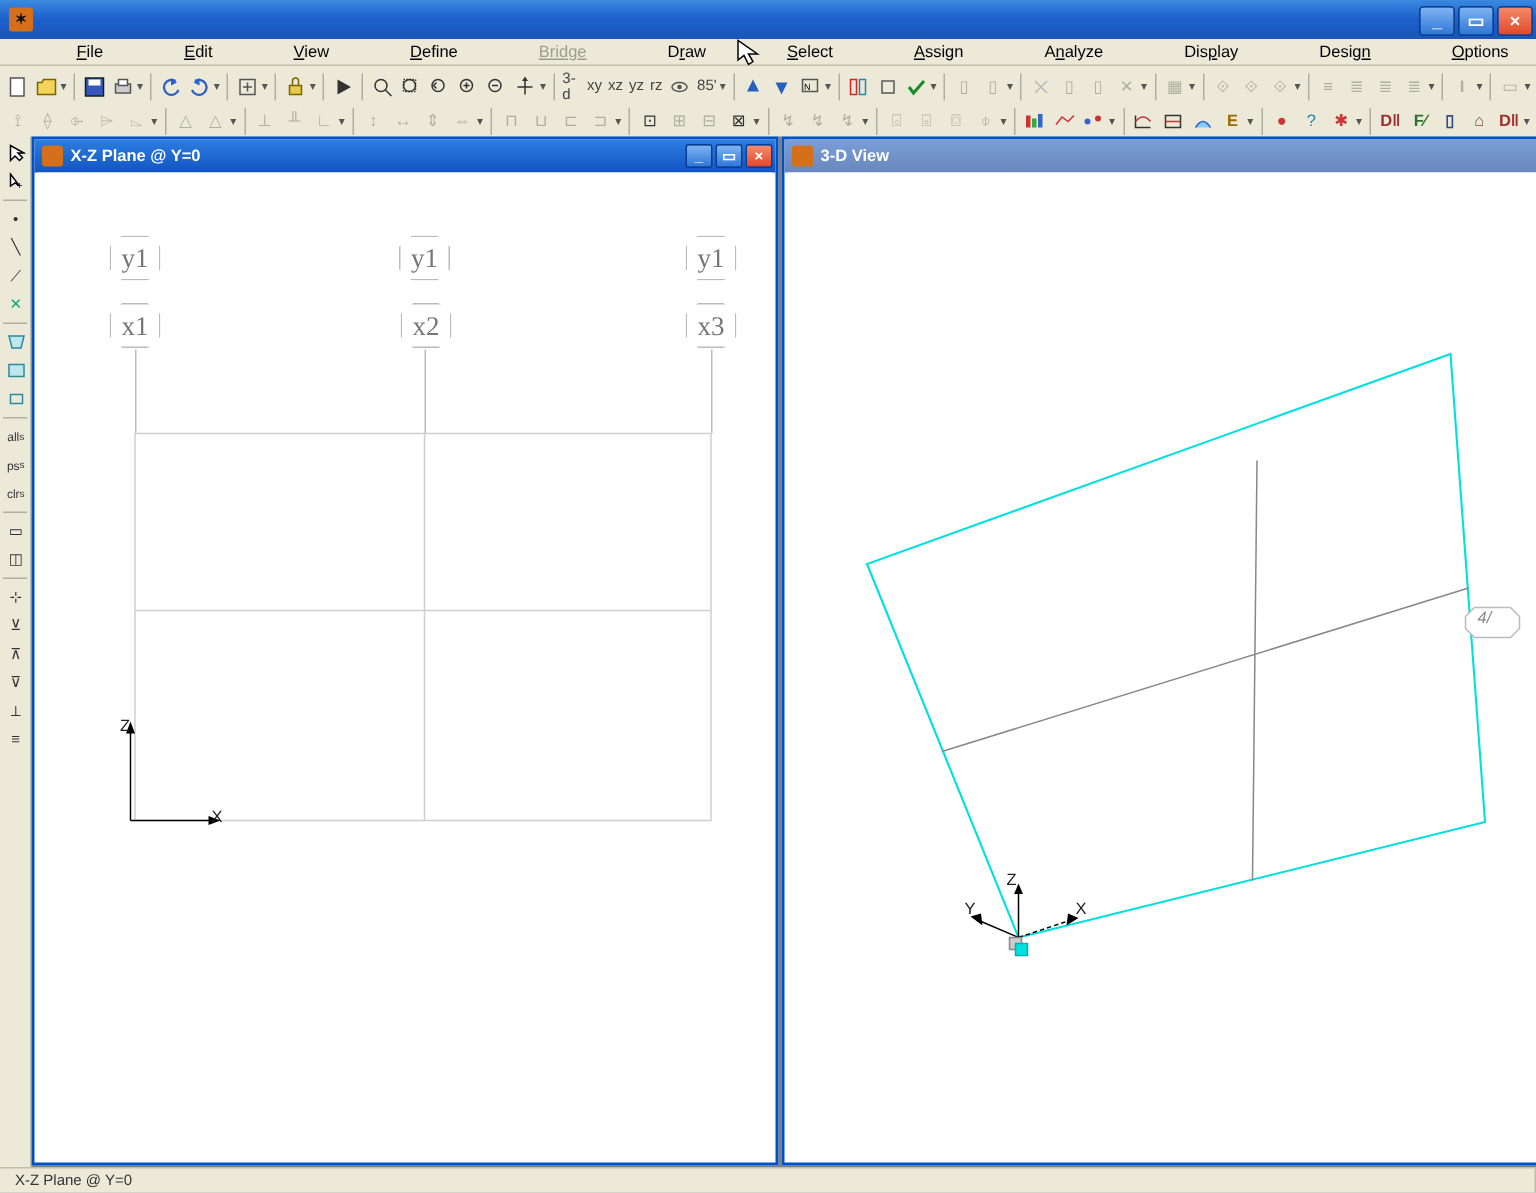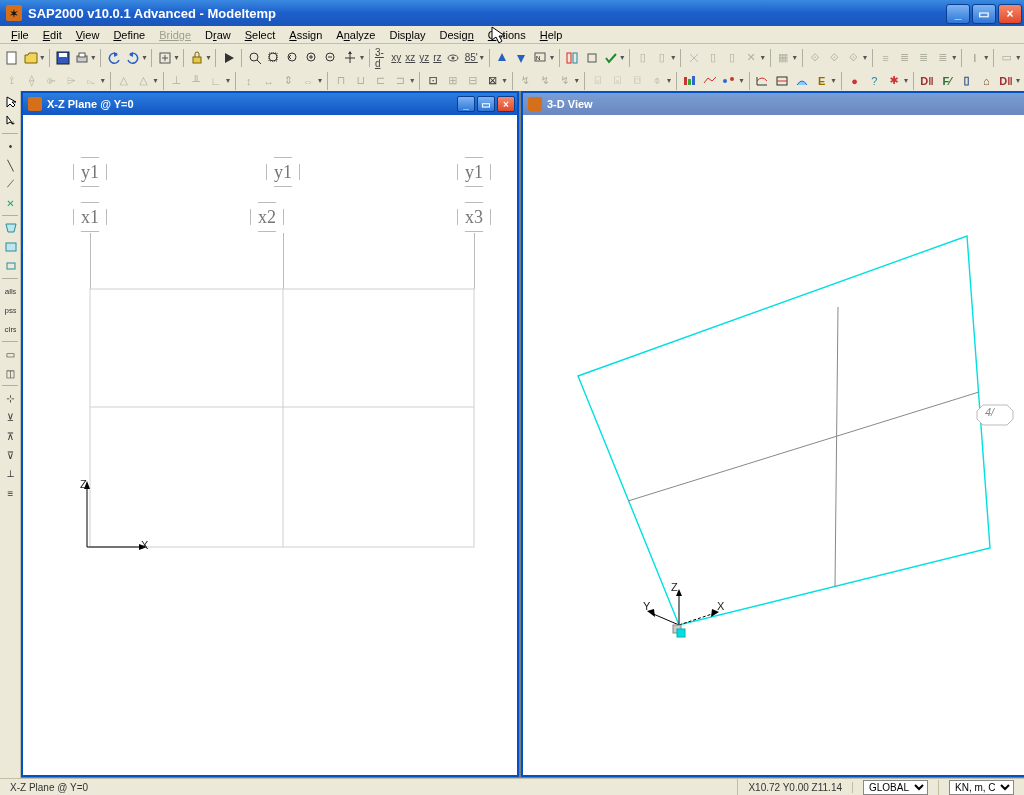--- a/index.html
+++ b/index.html
@@ -12,33 +12,33 @@
   display:flex;align-items:center;justify-content:center;font-size:10px;color:#111;}
 .winbtns{margin-left:auto;display:flex;}
 .winbtn{width:24px;height:20px;margin:2px 2px 0 0;border:1px solid #0b3d91;border-radius:3px;
   background:linear-gradient(#7eb4f3,#2f77d6);display:flex;align-items:center;justify-content:center;
   color:#fff;font-weight:bold;font-size:12px;}
 .winbtn.close{background:linear-gradient(#f48a6b,#e2492a);}
 
 
 .menubar{height:18px;background:#ece9d8;display:flex;align-items:center;padding:0 4px;
   font-size:11px;color:#000;border-bottom:1px solid #c0c0a8;}
-.menuitem{padding:0 7px;cursor:default;}
+.menuitem{padding:0 7px;cursor:default;margin-left:40px;}
 .menuitem.dis{color:#9e9e8e;text-decoration:underline;}
 .menuitem u{text-decoration:underline;}
 
 
 .toolbars{background:#ece9d8;border-bottom:1px solid #c0c0a8;padding:2px 2px 0 2px;}
 .tbrow{display:flex;align-items:center;height:23px;}
 .tbtn{width:22px;height:20px;margin:0 0px;border:1px solid transparent;display:flex;
   align-items:center;justify-content:center;font-size:11px;color:#333;}
 .tbtn.dis{color:#b0b0a0;}
 .tsep{width:1px;height:18px;background:#b0b0a0;margin:0 3px;}
 .tdrop{width:7px;font-size:8px;color:#555;}
-.tblabel{font-size:10px;color:#444;padding:0 2px;text-decoration:underline;}
+.tblabel{font-size:10px;color:#444;padding:0 2px;}
 
 
 svg{display:block;}
 
 
 .workspace{position:absolute;top:91px;left:21px;right:0;bottom:17px;background:#7e7e7e;}
 
 
 .vtoolbar{position:absolute;top:91px;left:0;width:21px;bottom:17px;background:#ece9d8;
   border-right:1px solid #c0c0a8;padding-top:2px;}
@@ -77,21 +77,20 @@
 .dd{height:15px;font-size:10px;border:1px solid #888;background:#fff;padding:0 1px;}
 
 
 .cursor{position:absolute;top:26px;left:491px;font-size:16px;color:#000;pointer-events:none;z-index:999;}
 </style>
 </head>
 <body>
 
 <div class="titlebar">
   <div class="appicon">✶</div>
-  <span>SAP2000 v10.0.1 Advanced  - Modeltemp</span>
   <div class="winbtns">
     <div class="winbtn">_</div>
     <div class="winbtn">▭</div>
     <div class="winbtn close">×</div>
   </div>
 </div>
 
 <div class="menubar">
   <span class="menuitem"><u>F</u><span>ile</span></span>
   <span class="menuitem"><u>E</u>dit</span>
@@ -469,21 +468,21 @@
         <div class="cwbtn close">×</div>
       </div>
     </div>
     <div class="childcanvas">
 
       <div class="gridlabel" style="left:48px;top:42px">y1</div>
       <div class="gridlabel" style="left:241px;top:42px">y1</div>
       <div class="gridlabel" style="left:432px;top:42px">y1</div>
 
       <div class="gridlabel" style="left:48px;top:87px">x1</div>
-      <div class="gridlabel" style="left:225px;top:87px">x2</div>
+      <div class="gridlabel" style="left:242px;top:87px">x2</div>
       <div class="gridlabel" style="left:432px;top:87px">x3</div>
 
       <div class="gridstick" style="left:65px;top:118px;height:56px"></div>
       <div class="gridstick" style="left:258px;top:118px;height:56px"></div>
       <div class="gridstick" style="left:449px;top:118px;height:56px"></div>
 
       <svg width="494" height="660" style="position:absolute;top:0;left:0">
         <rect x="65" y="174" width="384" height="258" fill="none" stroke="#cfcfcf"></rect>
         <line x1="258" y1="174" x2="258" y2="432" stroke="#cfcfcf"></line>
         <line x1="65" y1="292" x2="449" y2="292" stroke="#cfcfcf"></line>
@@ -542,26 +541,13 @@
 </div>
 
 <div class="cursor">
   <svg width="18" height="18">
       <polygon points="1,1 1,14 5,11 8,17 11,15 8,10 14,10" fill="#fff" stroke="#000"></polygon>
     </svg>
 </div>
 
 <div class="statusbar">
   <div class="cell" style="flex:1">X-Z Plane @ Y=0</div>
-  <div class="right">
-    <div class="cell">X10.72  Y0.00  Z11.14</div>
-    <div class="cell">
-      <select class="dd">
-        <option>GLOBAL</option>
-      </select>
-    </div>
-    <div class="cell" style="border-right:none">
-      <select class="dd">
-        <option>KN, m, C</option>
-      </select>
-    </div>
-  </div>
 </div>
 
 </body></html>

